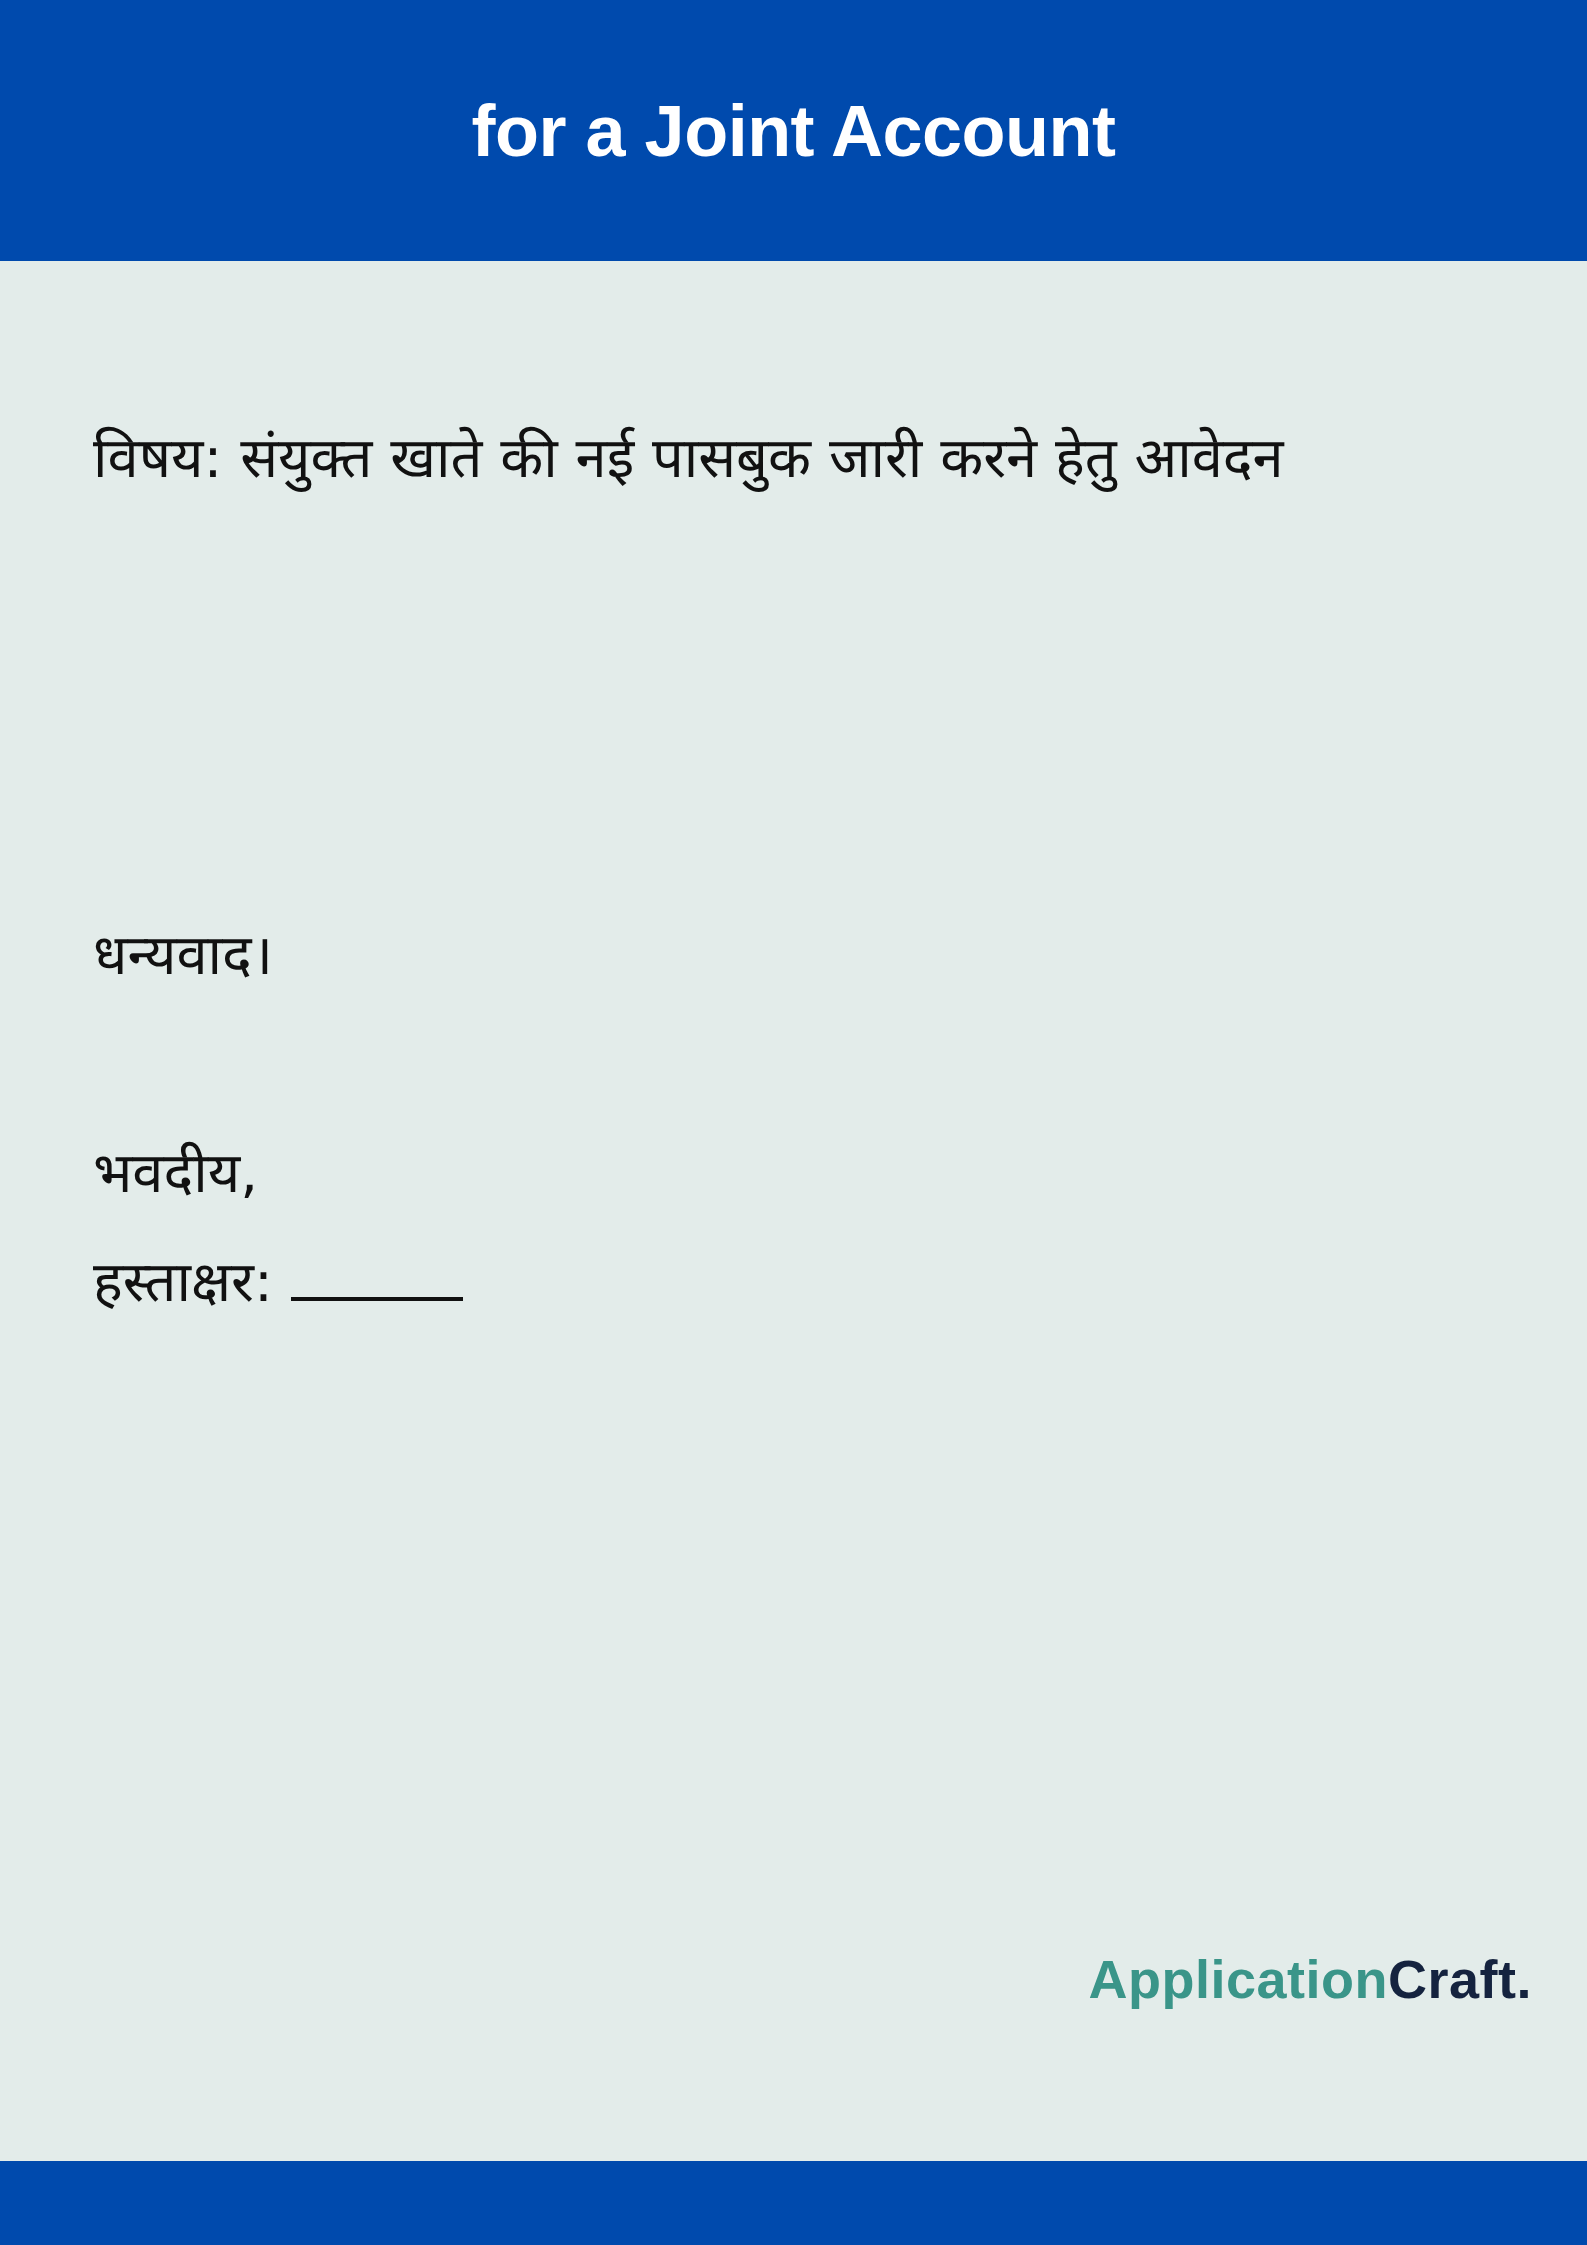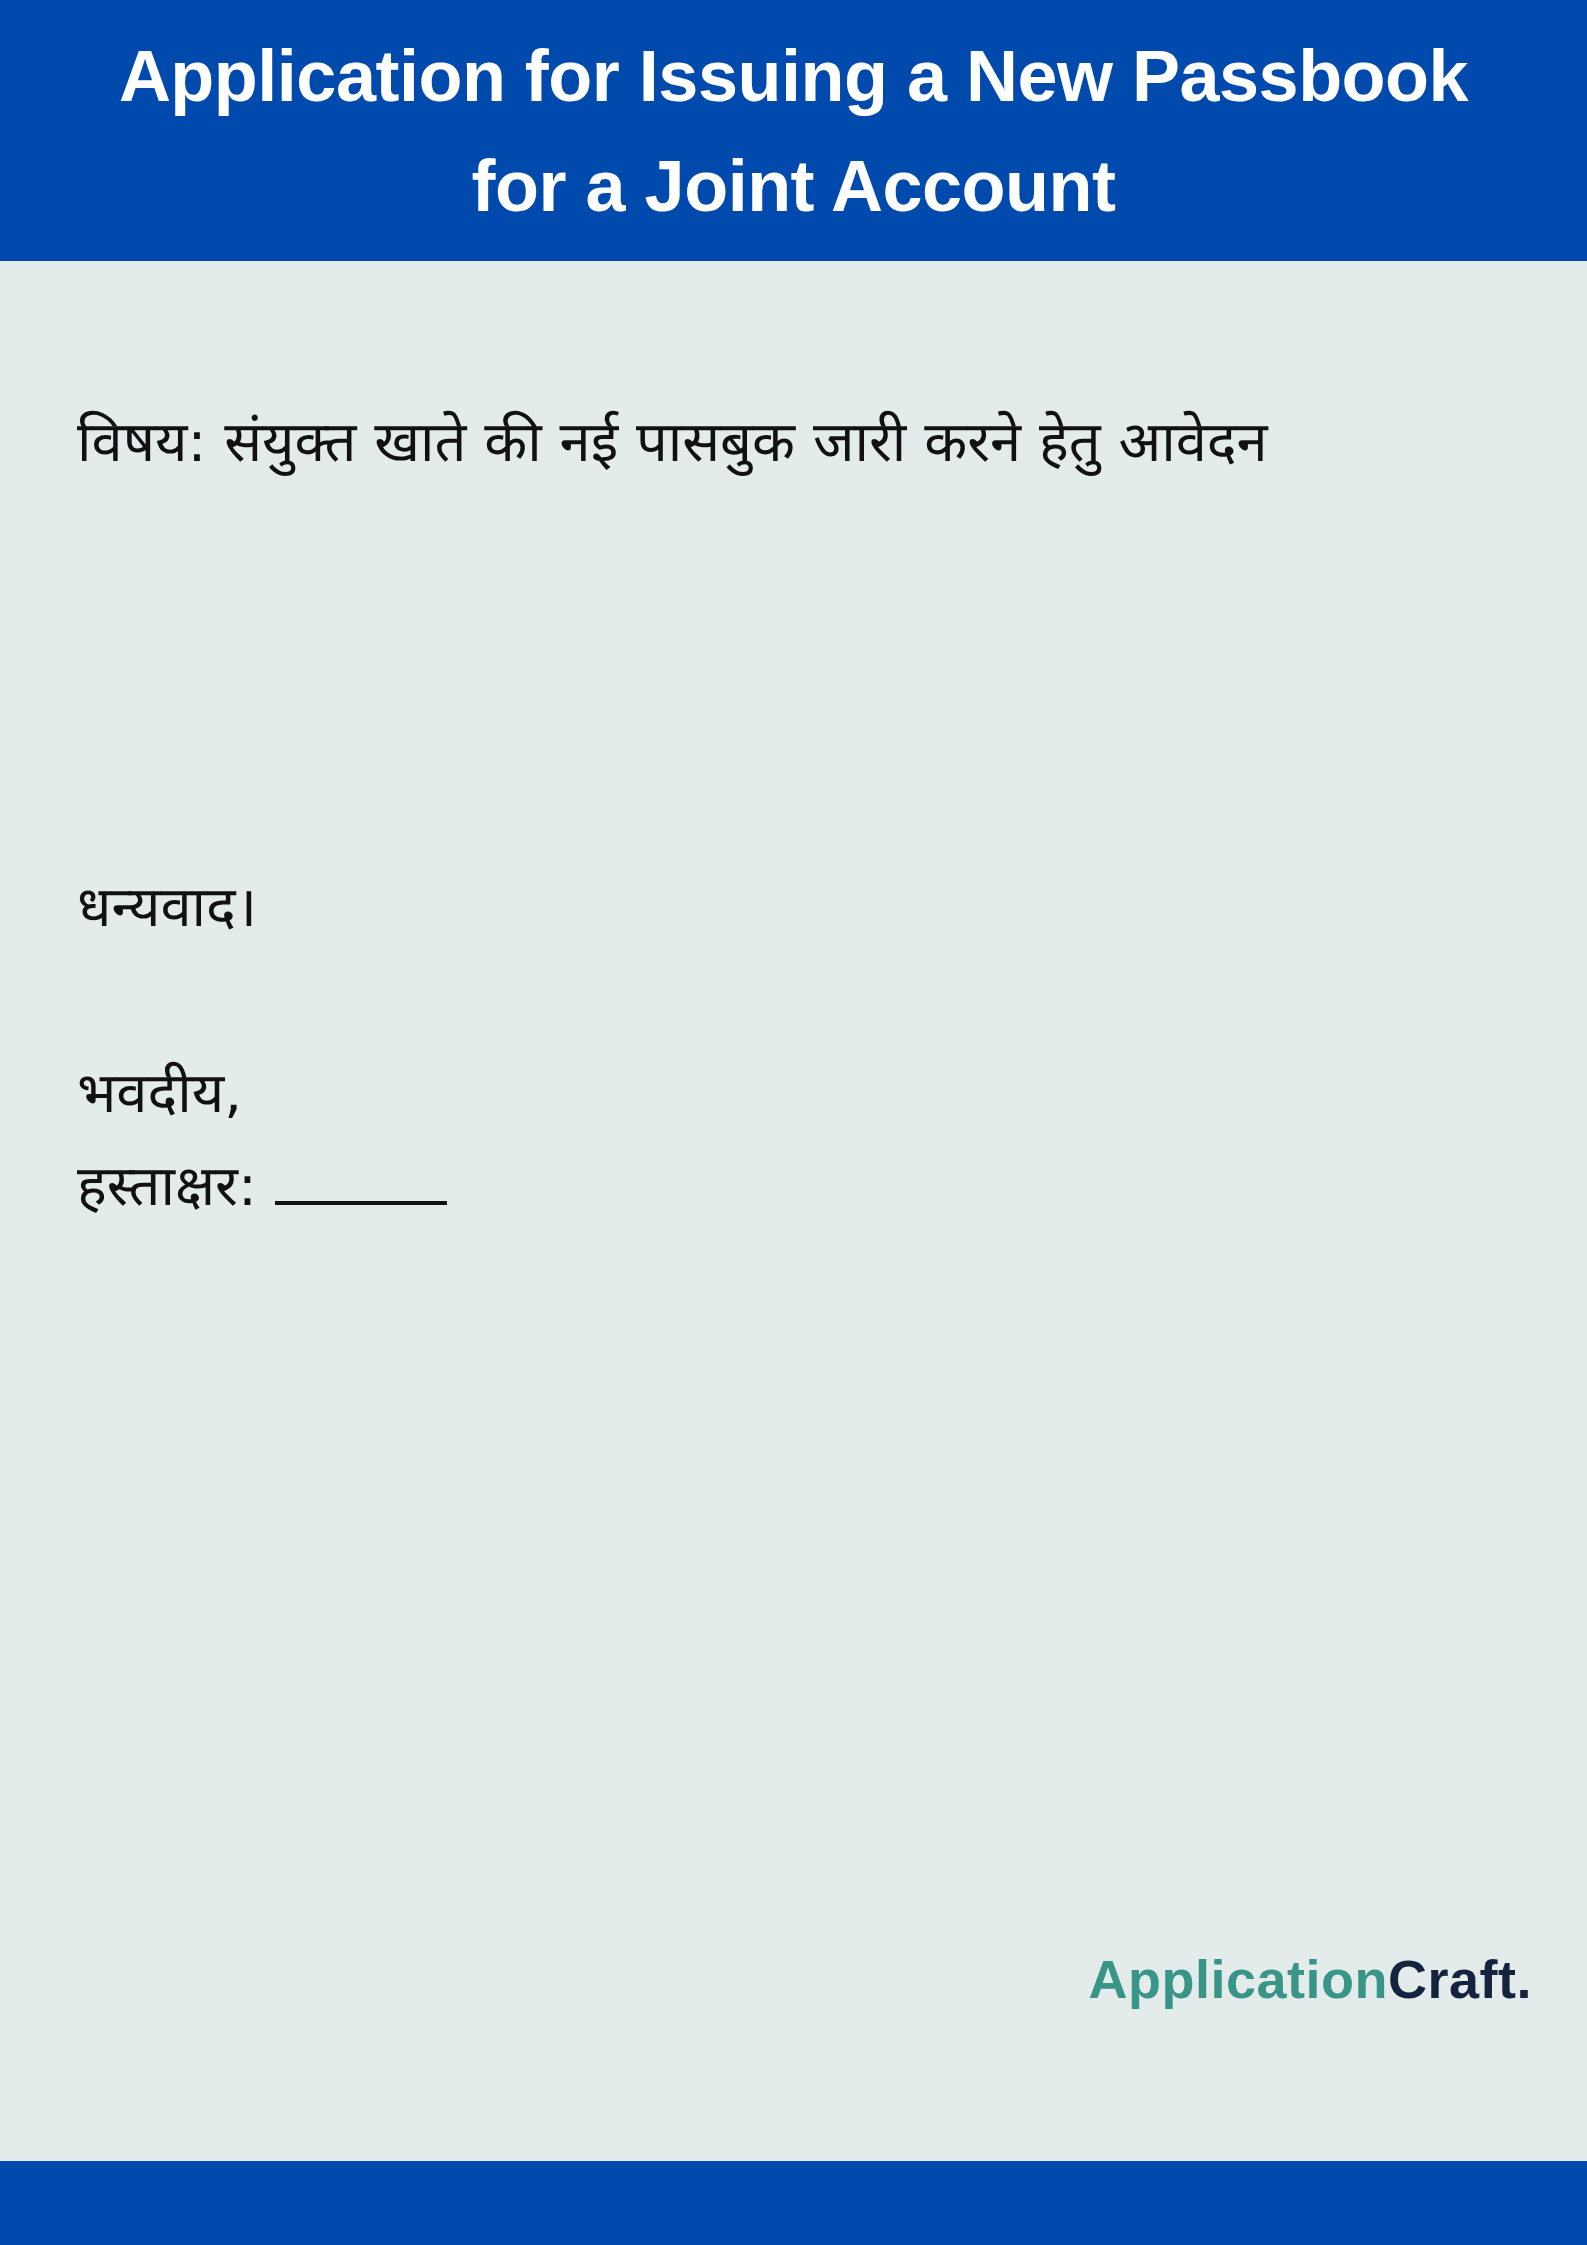--- a/index.html
+++ b/index.html
@@ -39,21 +39,21 @@
       position: absolute;
       left: 77px;
       top: 395px;
       width: 1440px;
       color: #111111;
       font-family: "DejaVu Sans", sans-serif;
       font-size: 56px;
       line-height: 93px;
     }
     .para {
-      margin: 0;
+      margin: 16px;
     }
     .gap {
       height: 93px;
     }
     .blank {
       display: inline-block;
       border-bottom: 4px solid #111;
       vertical-align: baseline;
       height: 0;
       position: relative;
@@ -80,21 +80,20 @@
       top: 2161px;
       width: 1587px;
       height: 84px;
       background: #004aad;
     }
   </style>
 </head>
 <body>
 
 <div class="header">
-  <div class="header-line">Application for Issuing a New Passbook</div>
   <div class="header-line">for a Joint Account</div>
 </div>
 
 <div class="content">
   <p class="para">विषय: संयुक्त खाते की नई पासबुक जारी करने हेतु आवेदन</p>
   <div class="gap"></div>
   <div class="gap"></div>
   <div class="gap"></div>
   <div class="gap"></div>
   <p class="para">धन्यवाद।</p>

